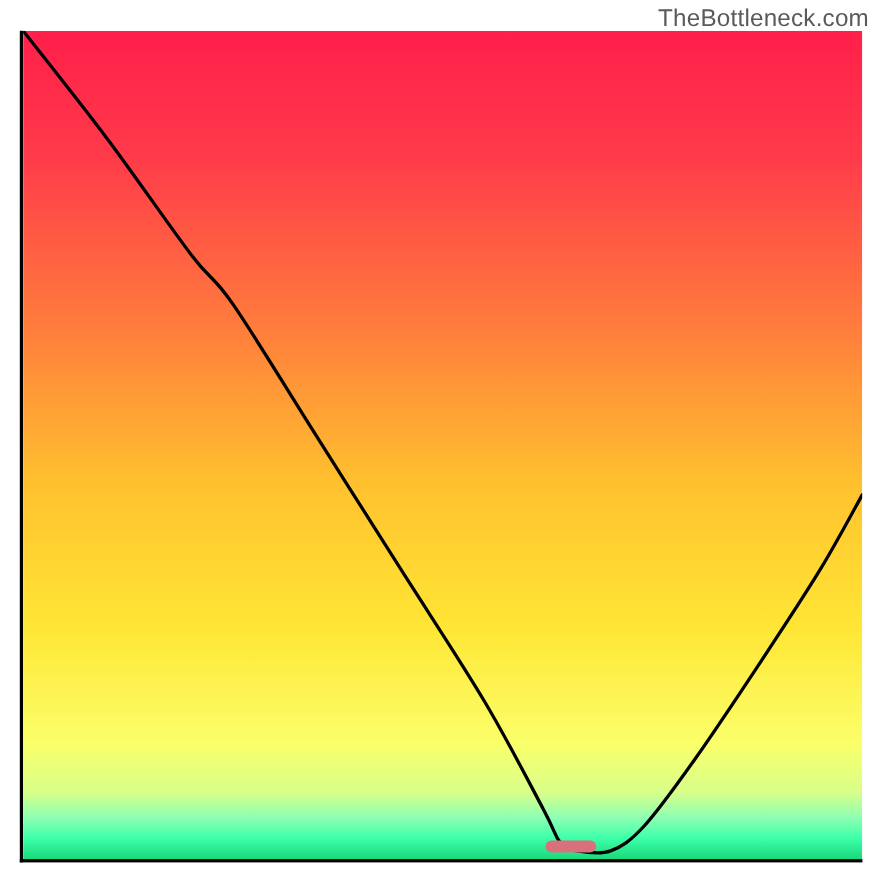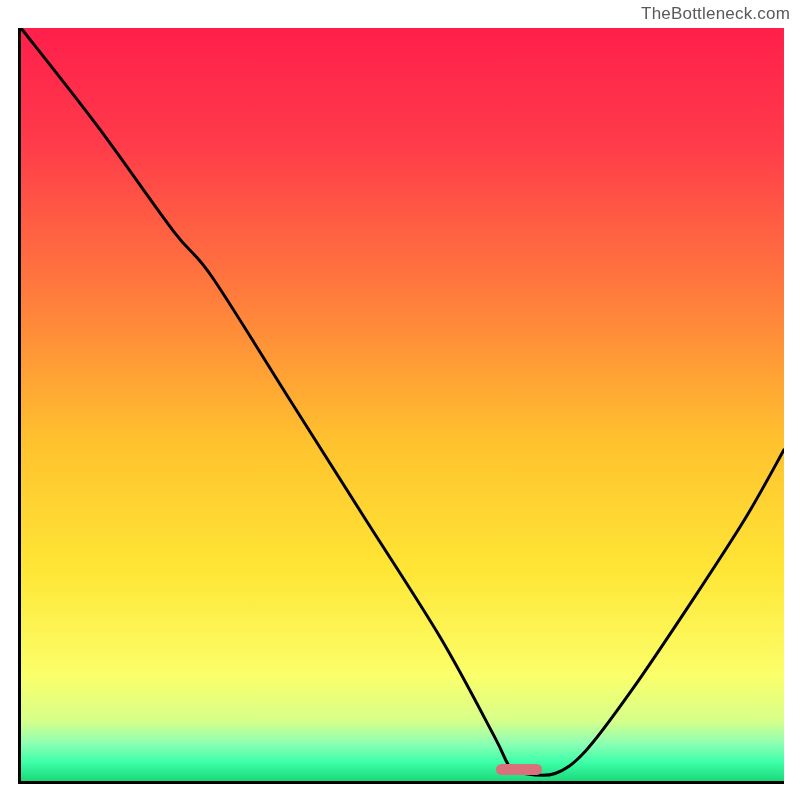--- a/index.html
+++ b/index.html
@@ -12,21 +12,21 @@
   }
   .chart-container {
     position: relative;
     width: 800px;
     height: 800px;
   }
   .watermark {
     position: absolute;
     top: 4px;
     right: 10px;
-    font-size: 17px;
+    font-size: 22px;
     font-weight: 400;
     color: #5a5a5a;
     letter-spacing: 0.2px;
     z-index: 10;
   }
   .plot-area {
     position: absolute;
     left: 18px;
     top: 28px;
     width: 766px;

